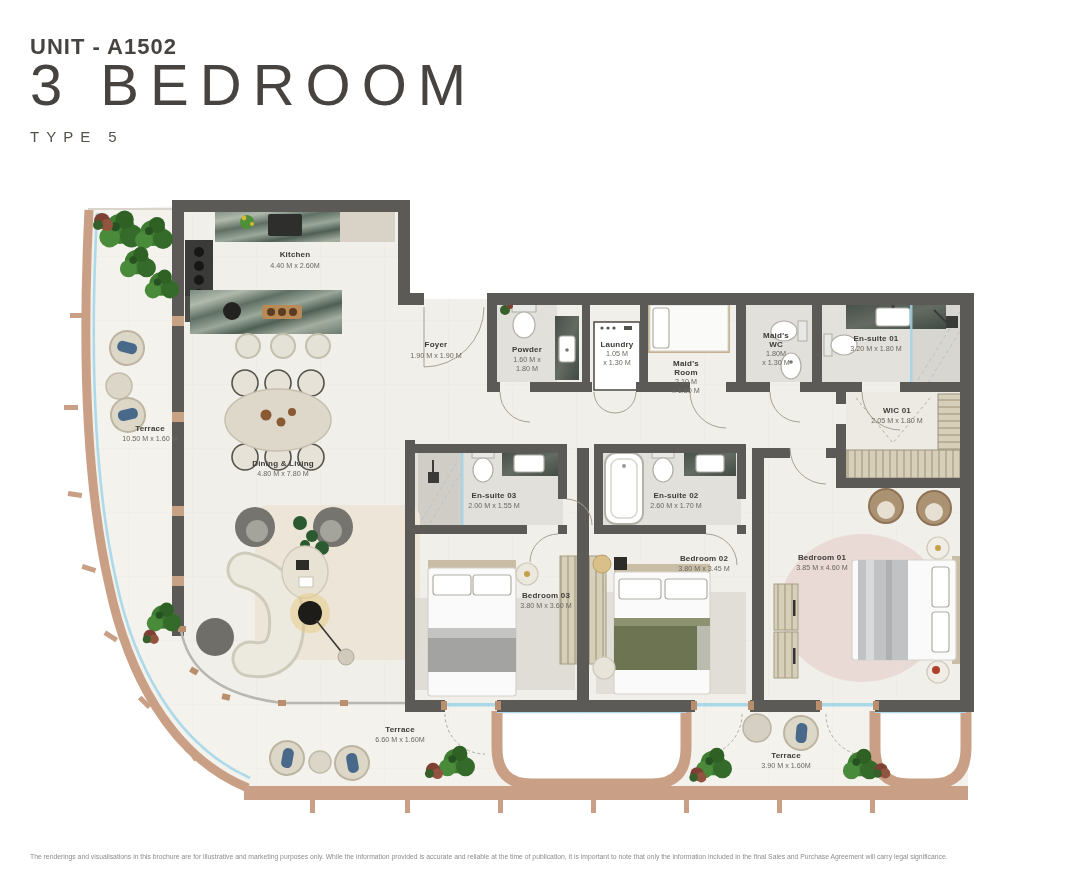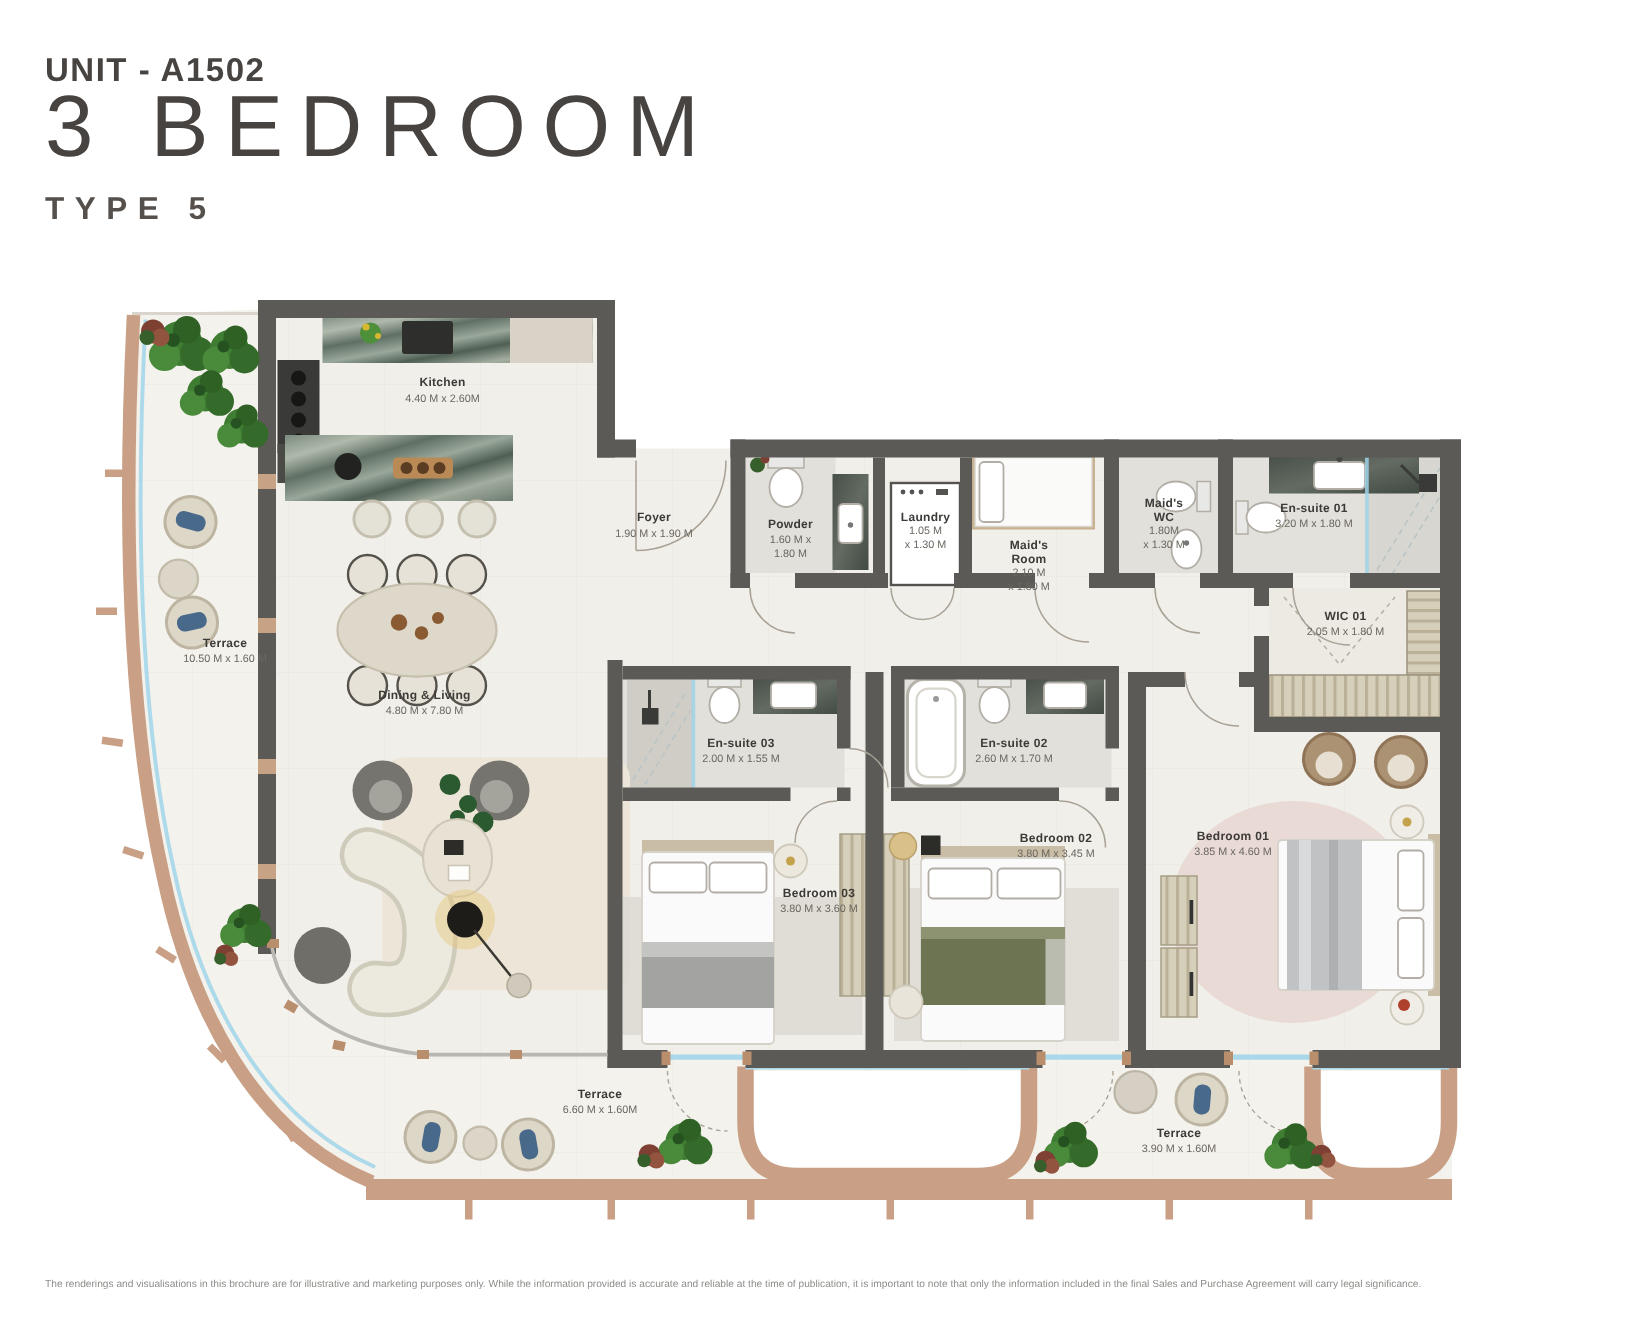--- a/index.html
+++ b/index.html
@@ -1,21 +1,21 @@
 <!DOCTYPE html>
 <html><head>
 <meta charset="utf-8">
 <style>
   html,body{margin:0;padding:0;background:#ffffff;}
   body{width:1092px;height:891px;position:relative;overflow:hidden;
        font-family:"Liberation Sans", sans-serif;}
   .hdr{position:absolute;left:30px;color:#474340;}
   .hdr-unit{top:34px;font-size:22px;font-weight:700;letter-spacing:1px;}
   .hdr-title{top:56px;font-size:58px;font-weight:400;letter-spacing:11px;line-height:1.0;}
-  .hdr-type{top:128px;font-size:21px;font-weight:700;letter-spacing:7px;color:#55504b;}
+  .hdr-type{top:128px;font-size:15px;font-weight:400;letter-spacing:7px;color:#55504b;}
   #plan{position:absolute;left:0;top:0;}
   .rn{font:700 8px "Liberation Sans",sans-serif;fill:#3d3b38;letter-spacing:.2px;}
   .rd{font:400 7.2px "Liberation Sans",sans-serif;fill:#6b6760;}
   .disclaimer{position:absolute;left:30px;top:853px;width:1050px;white-space:nowrap;
        font-size:6.8px;color:#8f8d8a;letter-spacing:0;}
   .wall{fill:#5b5a57;}
   .arc{stroke:#a8a195;stroke-width:1;fill:none;}
   .darc{stroke:#a8a195;stroke-width:.9;fill:none;stroke-dasharray:3 2.5;}
   .fix{fill:#ffffff;stroke:#b2aea6;stroke-width:1.2;}
   .tanpost{fill:#b98e6d;}

